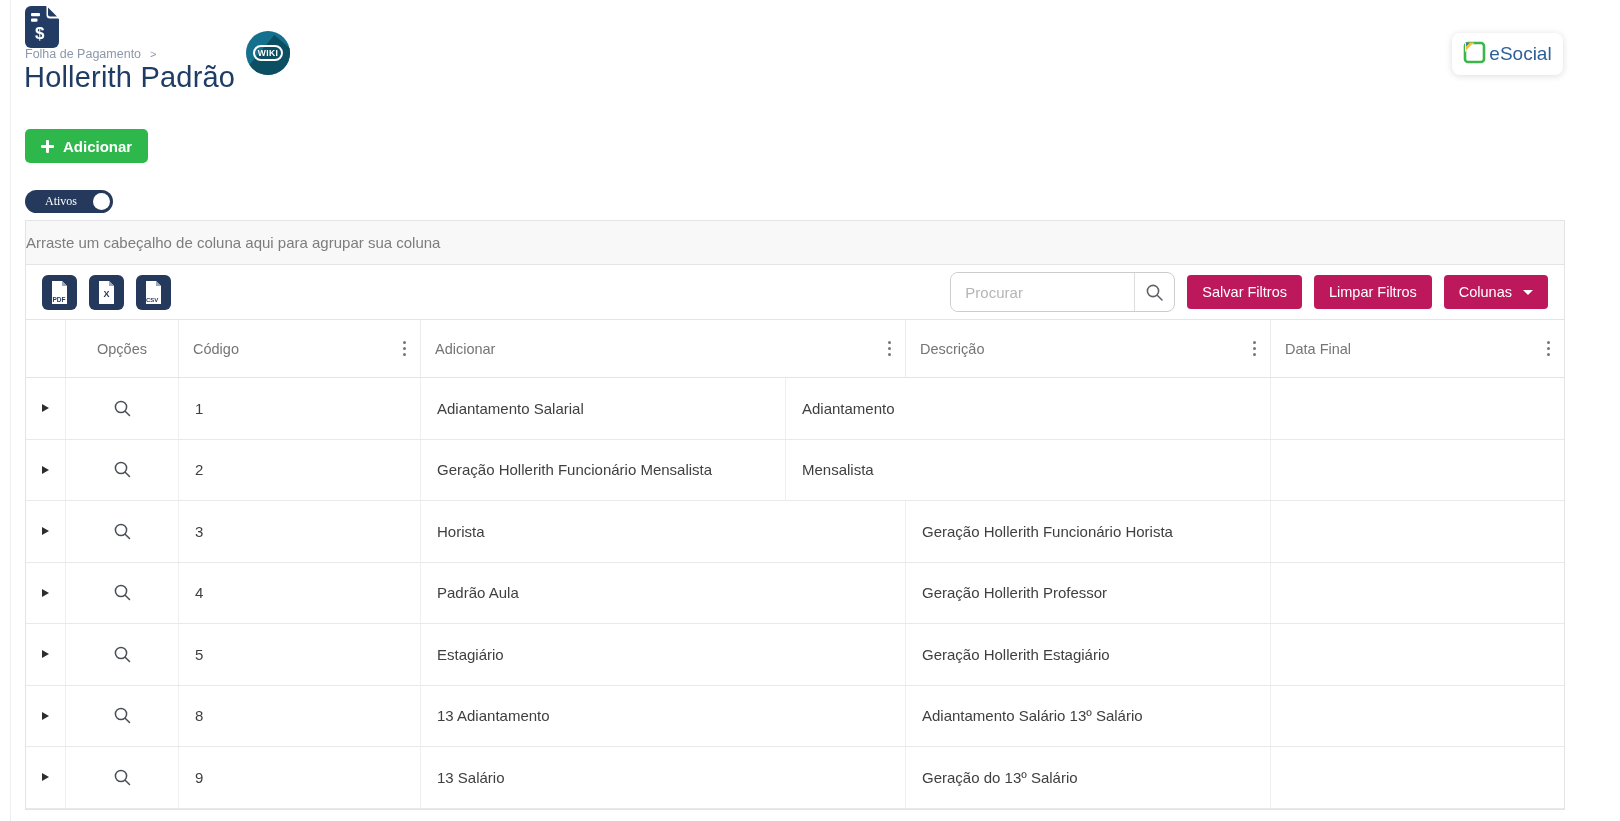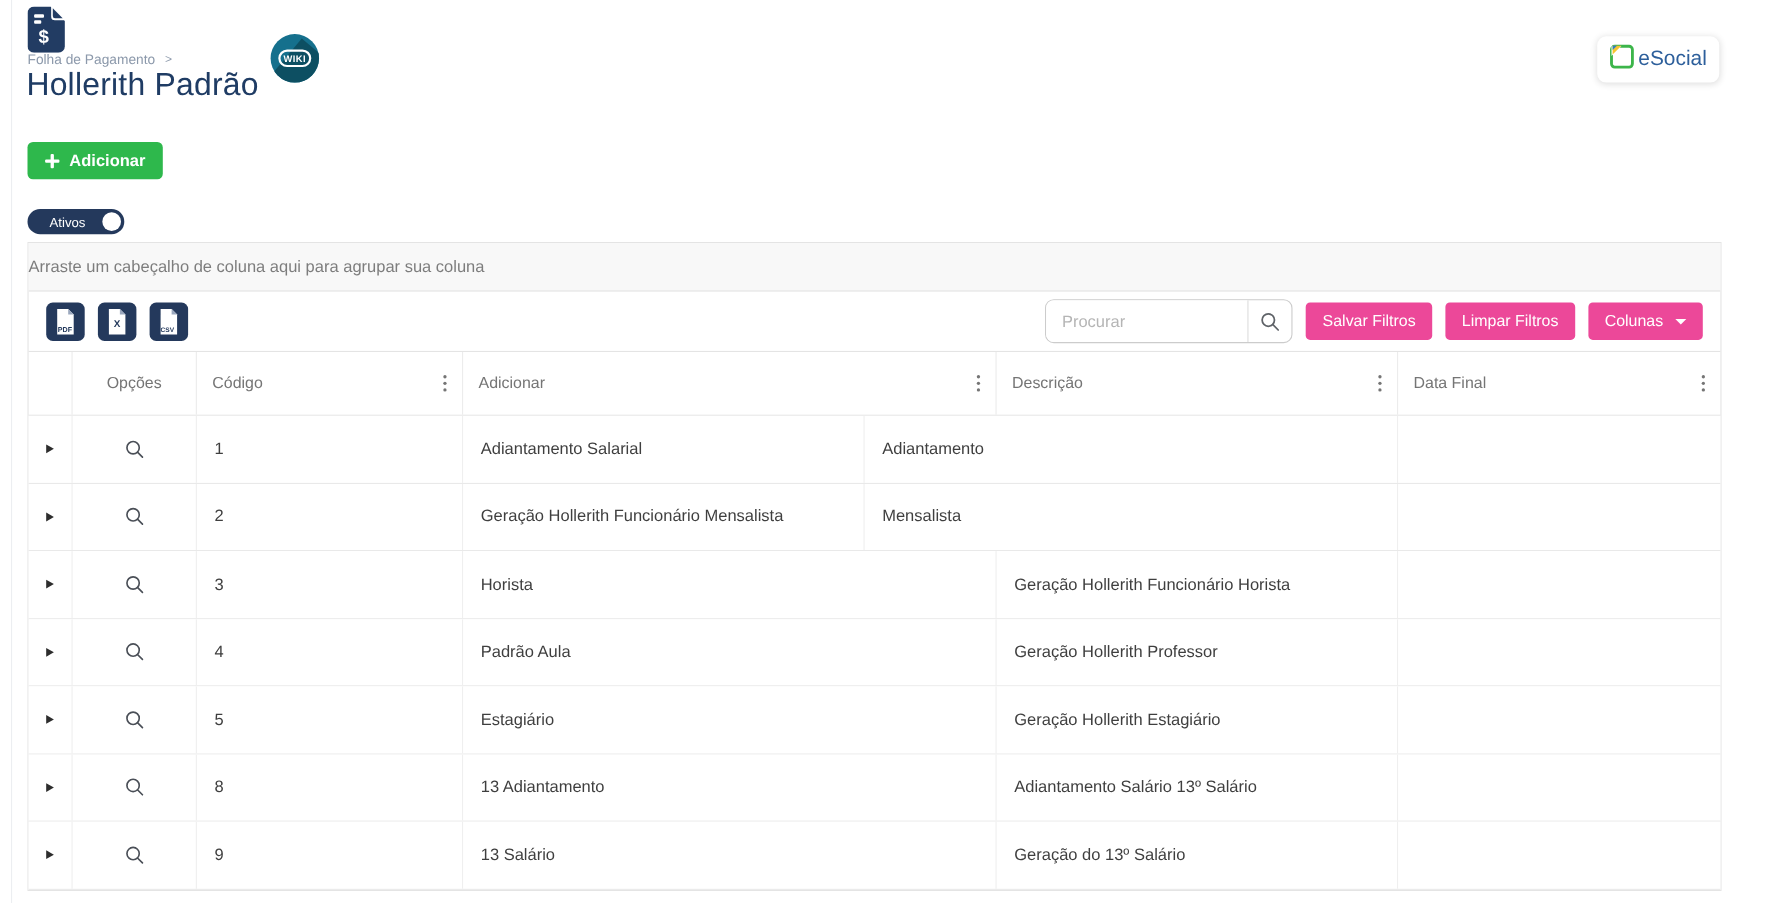--- a/index.html
+++ b/index.html
@@ -32,38 +32,38 @@
   
   .btn-add { position:absolute; left:25px; top:129px; height:34px; padding:0 16px; background:#2eb84c;
     border:none; border-radius:5px; color:#fff; font-size:15px; font-weight:bold;
     display:flex; align-items:center; gap:9px; cursor:pointer; font-family:inherit; }
   .plus-icon { position:relative; width:13px; height:13px; }
   .plus-icon::before { content:""; position:absolute; left:0; top:5px; width:13px; height:3px; background:#fff; border-radius:1px; }
   .plus-icon::after  { content:""; position:absolute; left:5px; top:0; width:3px; height:13px; background:#fff; border-radius:1px; }
 
   .toggle { position:absolute; left:25px; top:190px; width:88px; height:23px; background:#24395c;
     border-radius:12px; display:flex; align-items:center; cursor:pointer; }
-  .toggle-label { color:#fff; font-size:12px; margin-left:20px; }
+  .toggle-label { color:#fff; font-size:12px; margin-left:20px;font-family:Liberation Serif, serif; }
   .toggle-knob { position:absolute; right:3px; top:3px; width:17px; height:17px; background:#fff; border-radius:50%; }
 
   
   .grid { position:absolute; left:25px; top:220px; width:1540px; border:1px solid #e4e4e4; background:#fff; }
   .group-band { height:44px; background:#f8f8f8; border-bottom:1px solid #e4e4e4;
     display:flex; align-items:center; font-size:15px; font-weight:500; color:#7d7d7d; }
   .toolbar { height:55px; border-bottom:1px solid #e4e4e4; display:flex; align-items:center; padding:0 16px; }
   .export-group { display:flex; gap:12px; }
   .export-btn { width:35px; height:35px; background:#24395c; border:none; border-radius:6px;
     display:flex; align-items:center; justify-content:center; cursor:pointer; }
   .toolbar-right { margin-left:auto; display:flex; align-items:center; gap:12px; }
   .search-box { width:225px; height:40px; border:1px solid #ccc; border-radius:8px; background:#fff;
     display:flex; align-items:stretch; overflow:hidden; }
   .search-input { flex:1; min-width:0; border:none; outline:none; padding:0 14px; font-size:15px; color:#444; font-family:inherit; }
   .search-input::placeholder { color:#b5b5b5; }
   .search-icon-area { width:40px; border-left:1px solid #ddd; display:flex; align-items:center; justify-content:center; cursor:pointer; }
-  .navy-btn { height:34px; background:#ec4899; color:#fff; border:none; border-radius:4px;
+  .navy-btn { height:34px; background:#be185d; color:#fff; border:none; border-radius:4px;
     font-size:14.5px; padding:0 15px; cursor:pointer; font-family:inherit; }
   .colunas-btn { display:flex; align-items:center; gap:11px; }
   .caret-down { width:0; height:0; border-left:5px solid transparent; border-right:5px solid transparent; border-top:5px solid #fff; }
 
   .thead { display:flex; height:58px; border-bottom:1px solid #e4e4e4; }
   .hcell { display:flex; align-items:center; font-size:14.5px; color:#757575; padding:0 14px;
     border-right:1px solid #ececec; cursor:pointer; }
   .hcell:last-child { border-right:none; }
   .hcell.center { justify-content:center; }
   .dots { margin-left:auto; display:flex; flex-direction:column; gap:2.5px; cursor:pointer; padding:4px 0 4px 8px; }

